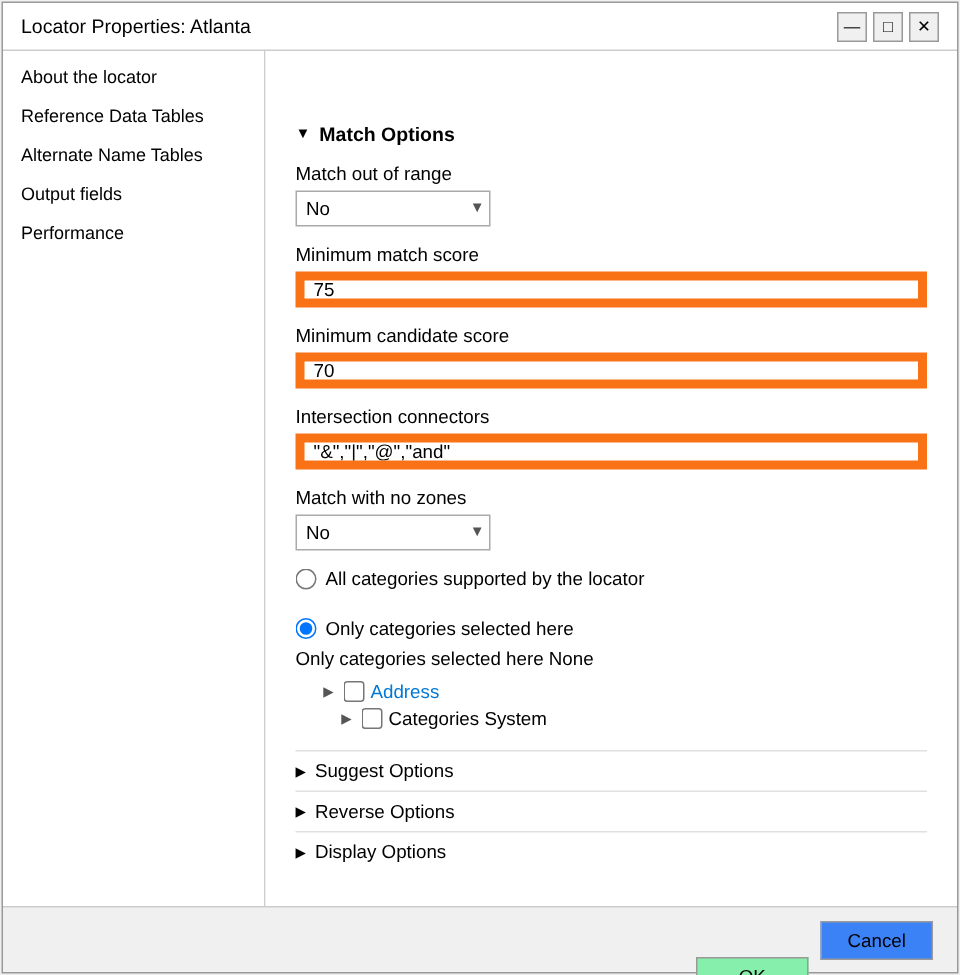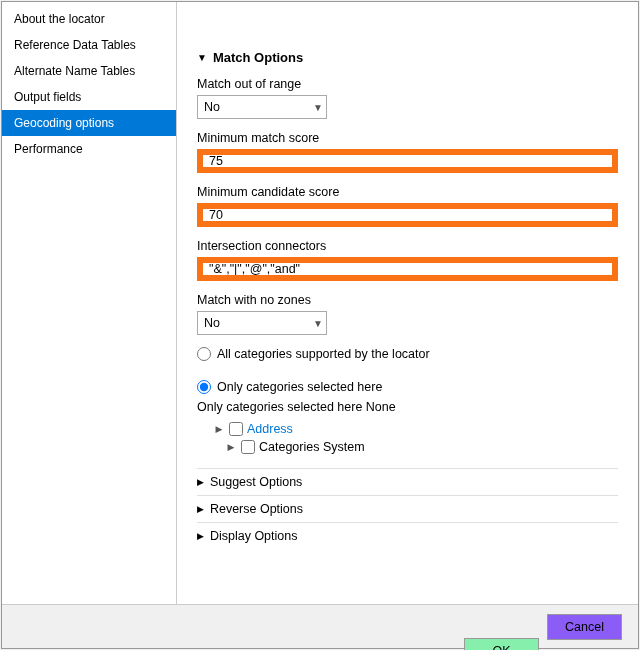--- a/index.html
+++ b/index.html
@@ -230,44 +230,51 @@
       display: flex;
       justify-content: flex-end;
       gap: 8px;
       height: 44px;
       align-items: center;
     }
     .footer-btn {
       min-width: 75px;
       height: 26px;
       border: 1px solid #999;
-      background: #8b5cf6;
+      background: #3b82f6;
       font-size: 12.5px;
       cursor: pointer;
       padding: 0 12px;
     }
     .footer-btn.primary {
       background: #86efac;
       margin-top: 48px;
     }
   </style>
 </head>
 <body>
 
 <div class="dialog">
 
+  <div class="title-bar">
+    <span class="title-bar-text">Locator Properties: Atlanta</span>
+    <div class="title-bar-buttons">
+      <button class="title-btn">—</button>
+      <button class="title-btn">□</button>
+      <button class="title-btn">✕</button>
+    </div>
+  </div>
 
   <div class="dialog-body">
 
     <div class="sidebar">
       <div class="sidebar-item">About the locator</div>
       <div class="sidebar-item">Reference Data Tables</div>
       <div class="sidebar-item">Alternate Name Tables</div>
       <div class="sidebar-item">Output fields</div>
-      <div class="sidebar-item active">Geocoding options</div>
       <div class="sidebar-item">Performance</div>
     </div>
 
     <div class="main-content">
       <div class="section-header">Match Options</div>
 
       <div class="field-group">
         <div class="field-label">Match out of range</div>
         <div class="select-wrapper">
           <select>

